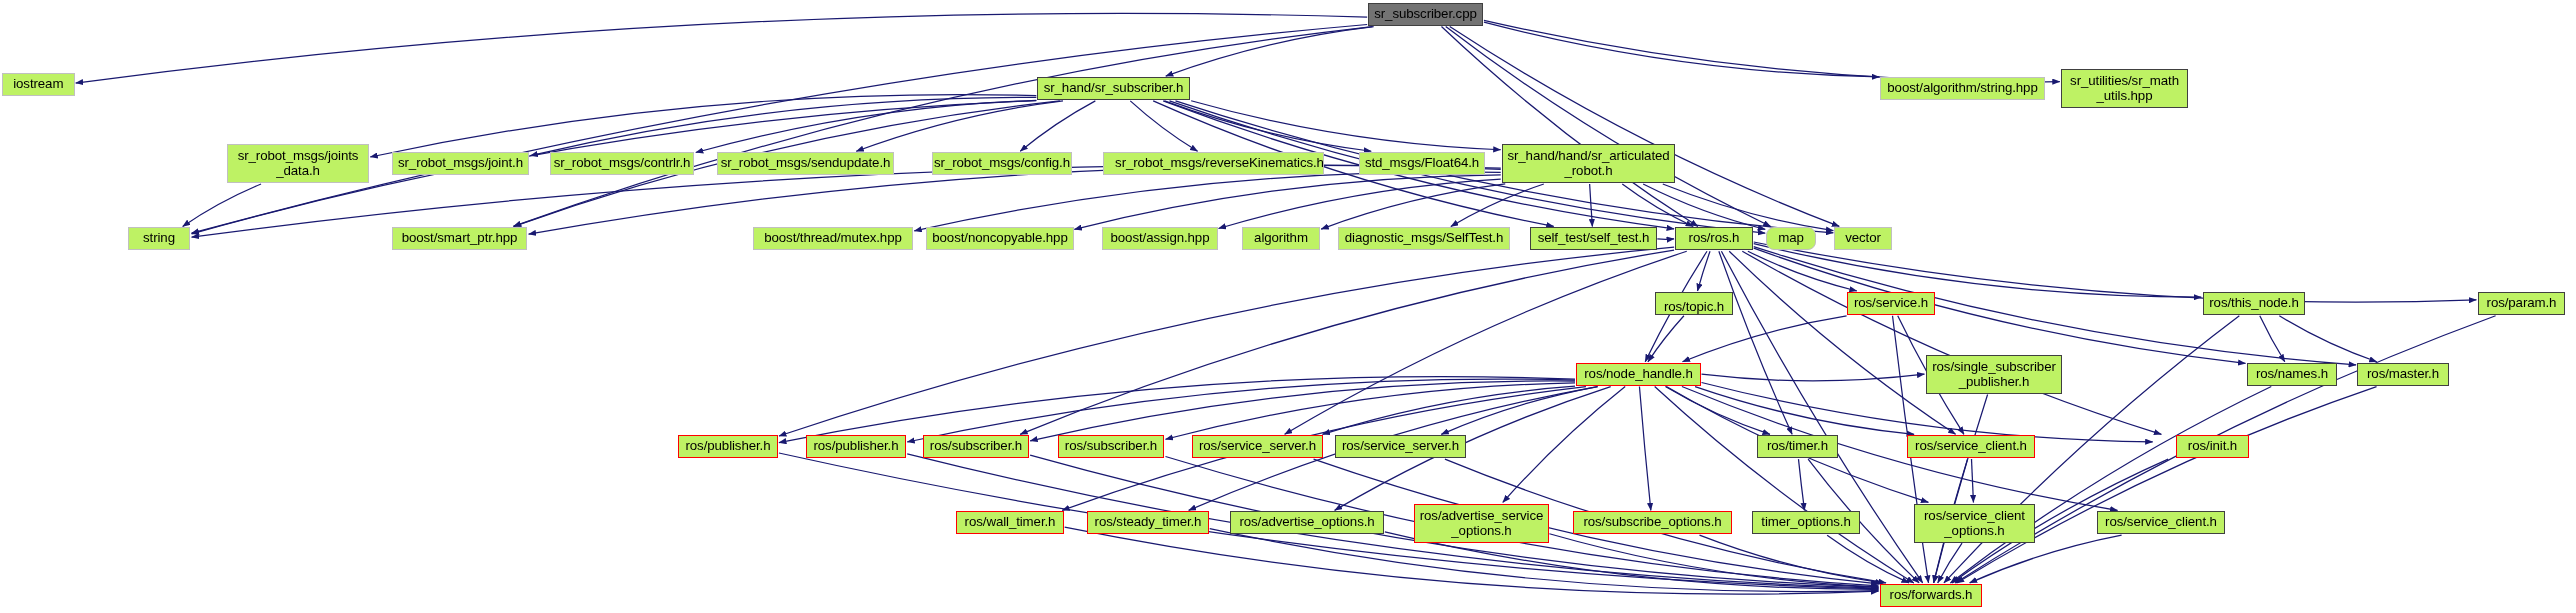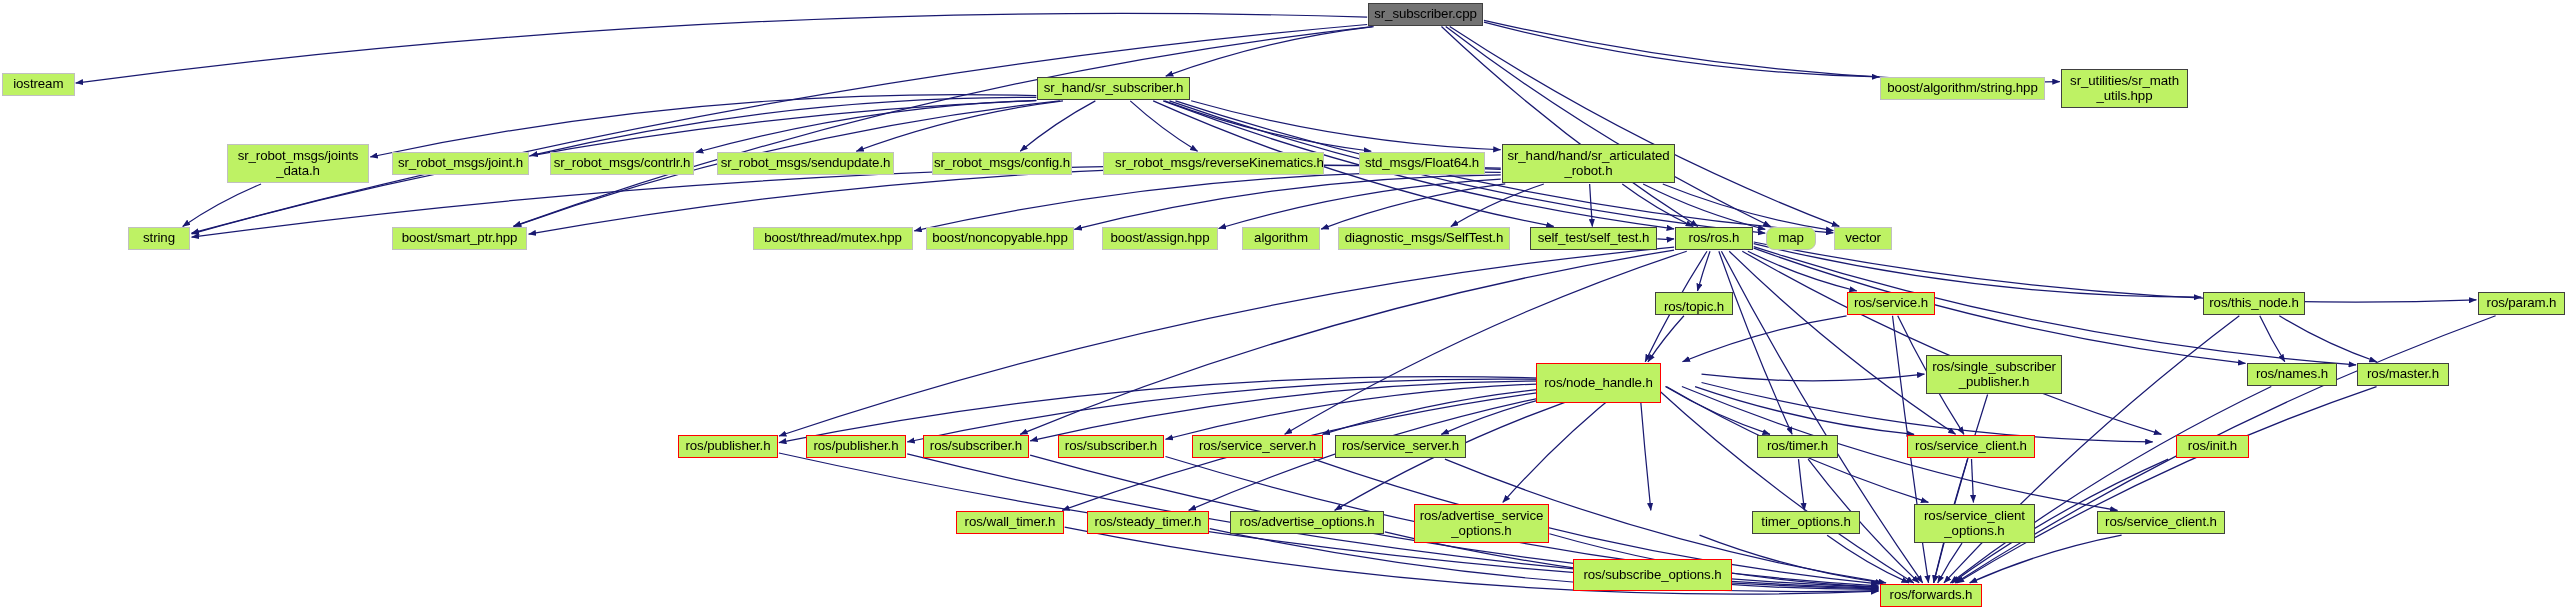--- a/index.html
+++ b/index.html
@@ -190,40 +190,40 @@
       <div class="gnode light" style="left: 1242px; top: 227px; width: 78px; height: 23px;"><span>algorithm</span></div>
       <div class="gnode light" style="left: 1338px; top: 227px; width: 172px; height: 23px;"><span>diagnostic_msgs/SelfTest.h</span></div>
       <div class="gnode dark" style="left: 1530px; top: 227px; width: 127px; height: 23px;"><span>self_test/self_test.h</span></div>
       <div class="gnode dark" style="left: 1675px; top: 227px; width: 78px; height: 23px;"><span>ros/ros.h</span></div>
       <div class="gnode light" style="left: 1766px; top: 227px; width: 50px; height: 23px; border-radius: 8px;"><span>map</span></div>
       <div class="gnode light" style="left: 1834px; top: 227px; width: 58px; height: 23px;"><span>vector</span></div>
       <div class="gnode dark" style="left: 1655px; top: 292px; width: 78px; height: 23px; align-items: flex-end;"><span>ros/topic.h</span></div>
       <div class="gnode red" style="left: 1847px; top: 292px; width: 88px; height: 23px;"><span>ros/service.h</span></div>
       <div class="gnode dark" style="left: 2203px; top: 292px; width: 102px; height: 23px;"><span>ros/this_node.h</span></div>
       <div class="gnode dark" style="left: 2478px; top: 292px; width: 87px; height: 23px;"><span>ros/param.h</span></div>
-      <div class="gnode red" style="left: 1536px; top: 363px; width: 125px; height: 40px; text-align: right;"><span>ros/node_handle.h</span></div>
+      <div class="gnode red" style="left: 1576px; top: 363px; width: 125px; height: 23px; text-align: right;"><span>ros/node_handle.h</span></div>
       <div class="gnode dark" style="left: 1926px; top: 355px; width: 136px; height: 39px;"><span>ros/single_subscriber
 _publisher.h</span></div>
       <div class="gnode dark" style="left: 2247px; top: 363px; width: 90px; height: 23px;"><span>ros/names.h</span></div>
       <div class="gnode dark" style="left: 2357px; top: 363px; width: 92px; height: 23px;"><span>ros/master.h</span></div>
       <div class="gnode red" style="left: 678px; top: 435px; width: 100px; height: 23px;"><span>ros/publisher.h</span></div>
       <div class="gnode red" style="left: 806px; top: 435px; width: 100px; height: 23px;"><span>ros/publisher.h</span></div>
       <div class="gnode red" style="left: 923px; top: 435px; width: 106px; height: 23px;"><span>ros/subscriber.h</span></div>
       <div class="gnode red" style="left: 1058px; top: 435px; width: 106px; height: 23px;"><span>ros/subscriber.h</span></div>
       <div class="gnode red" style="left: 1192px; top: 435px; width: 131px; height: 23px;"><span>ros/service_server.h</span></div>
       <div class="gnode dark" style="left: 1335px; top: 435px; width: 131px; height: 23px;"><span>ros/service_server.h</span></div>
       <div class="gnode dark" style="left: 1757px; top: 435px; width: 81px; height: 23px;"><span>ros/timer.h</span></div>
       <div class="gnode red" style="left: 1907px; top: 435px; width: 128px; height: 23px;"><span>ros/service_client.h</span></div>
       <div class="gnode red" style="left: 2154px; top: 435px; width: 73px; height: 23px; margin-left: 22px;"><span>ros/init.h</span></div>
       <div class="gnode red" style="left: 956px; top: 511px; width: 108px; height: 23px;"><span>ros/wall_timer.h</span></div>
       <div class="gnode red" style="left: 1087px; top: 511px; width: 122px; height: 23px;"><span>ros/steady_timer.h</span></div>
       <div class="gnode dark" style="left: 1230px; top: 511px; width: 154px; height: 23px;"><span>ros/advertise_options.h</span></div>
       <div class="gnode red" style="left: 1414px; top: 504px; width: 135px; height: 39px;"><span>ros/advertise_service
 _options.h</span></div>
-      <div class="gnode red" style="left: 1573px; top: 511px; width: 159px; height: 32px; margin-top: 48px;"><span>ros/subscribe_options.h</span></div>
+      <div class="gnode red" style="left: 1573px; top: 511px; width: 159px; height: 23px;"><span>ros/subscribe_options.h</span></div>
       <div class="gnode dark" style="left: 1752px; top: 511px; width: 108px; height: 23px;"><span>timer_options.h</span></div>
       <div class="gnode dark" style="left: 1914px; top: 504px; width: 121px; height: 39px;"><span>ros/service_client
 _options.h</span></div>
       <div class="gnode dark" style="left: 2097px; top: 511px; width: 128px; height: 23px;"><span>ros/service_client.h</span></div>
       <div class="gnode red" style="left: 1880px; top: 584px; width: 102px; height: 23px;"><span>ros/forwards.h</span></div>
     </div>
 </div>
 
 
 </body></html>

